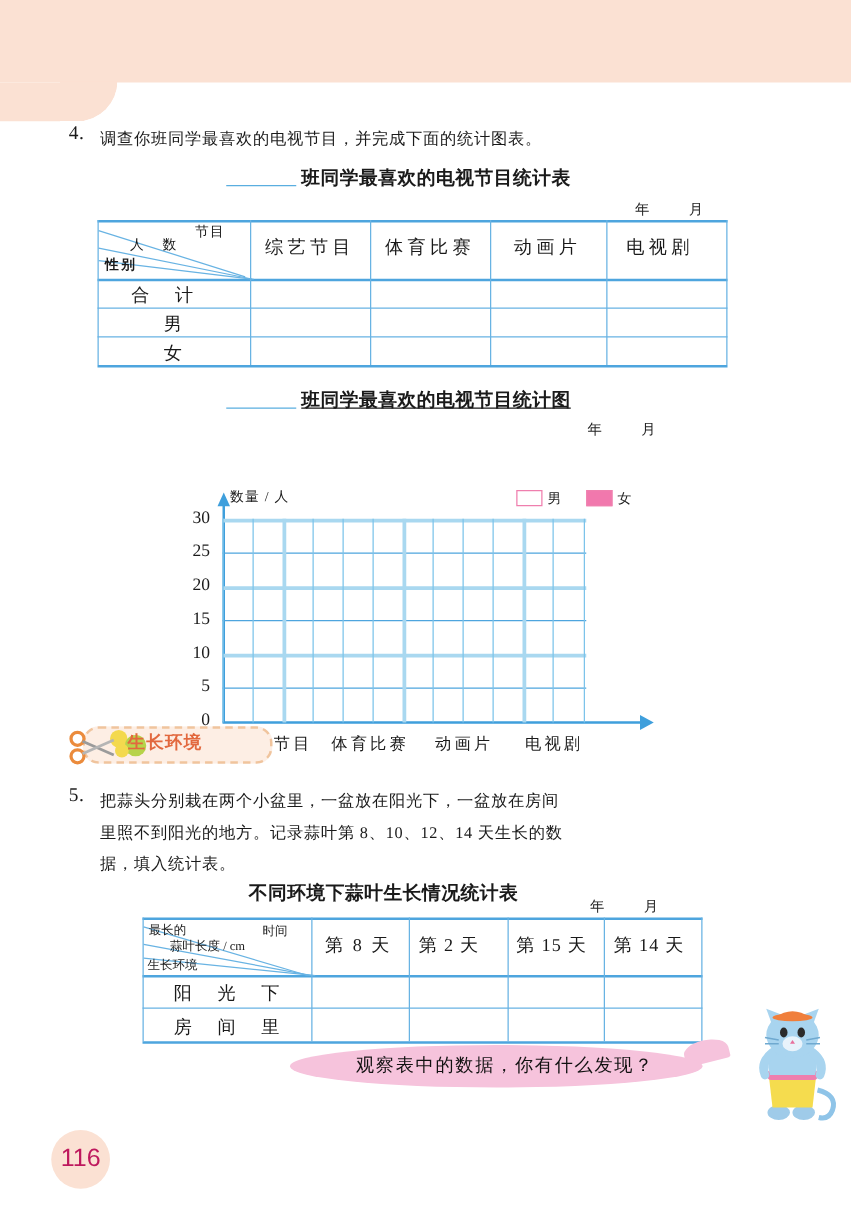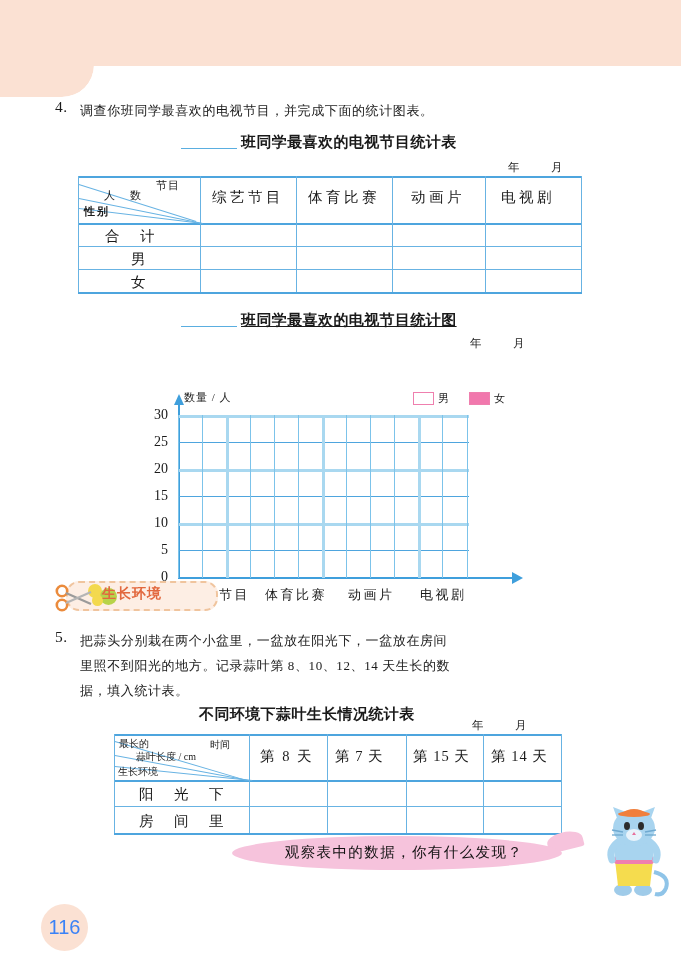--- a/index.html
+++ b/index.html
@@ -106,21 +106,21 @@
   }
 
   
   #pg-circle{
     position:absolute;left:41px;top:904px;width:47px;height:47px;
     border-radius:50%;background:#fbe1d3;
   }
   #pg-num{
     position:absolute;left:41px;top:916px;width:47px;text-align:center;
     font-family:"Liberation Sans","DejaVu Sans",sans-serif;
-    font-size:20px;color:#3b82f6;
+    font-size:20px;color:#be185d;
   }
 </style>
 </head>
 <body>
 
 <div id="peach-band"></div>
 <div id="peach-tab"></div>
 
 <div class="qnum" style="left:55px;top:98px;">4.</div>
 <div class="qtext" style="left:80px;top:98px;">调查你班同学最喜欢的电视节目，并完成下面的统计图表。</div>
@@ -252,21 +252,21 @@
   <div class="diag" style="left:1px;top:7px;width:137px;transform:rotate(16.5deg);"></div>
   <div class="diag" style="left:1px;top:21px;width:138px;transform:rotate(10.5deg);"></div>
   <div class="diag" style="left:1px;top:32px;width:138px;transform:rotate(5.8deg);"></div>
 
   <div class="cellTxt xsm" style="left:96px;top:4px;font-size:10px;">时间</div>
   <div class="cellTxt xsm" style="left:5px;top:3px;font-size:10px;">最长的</div>
   <div class="cellTxt xsm" style="left:22px;top:16px;font-size:10px;">蒜叶长度 / cm</div>
   <div class="cellTxt xsm" style="left:4px;top:31px;font-size:10px;">生长环境</div>
 
   <div class="cellTxt" style="left:146px;top:13px;letter-spacing:2px;">第 8 天</div>
-  <div class="cellTxt" style="left:221px;top:13px;letter-spacing:1px;">第 7 天</div>
+  <div class="cellTxt" style="left:221px;top:13px;letter-spacing:1px;">第 2 天</div>
   <div class="cellTxt" style="left:299px;top:13px;letter-spacing:1px;">第 15 天</div>
   <div class="cellTxt" style="left:377px;top:13px;letter-spacing:1px;">第 14 天</div>
 
   <div class="cellTxt" style="left:25px;top:51px;">阳　光　下</div>
   <div class="cellTxt" style="left:25px;top:78px;">房　间　里</div>
 </div>
 
 <div id="bubble-tail"></div>
 <div id="bubble"></div>
 <div id="bubble-text">观察表中的数据，你有什么发现？</div>

